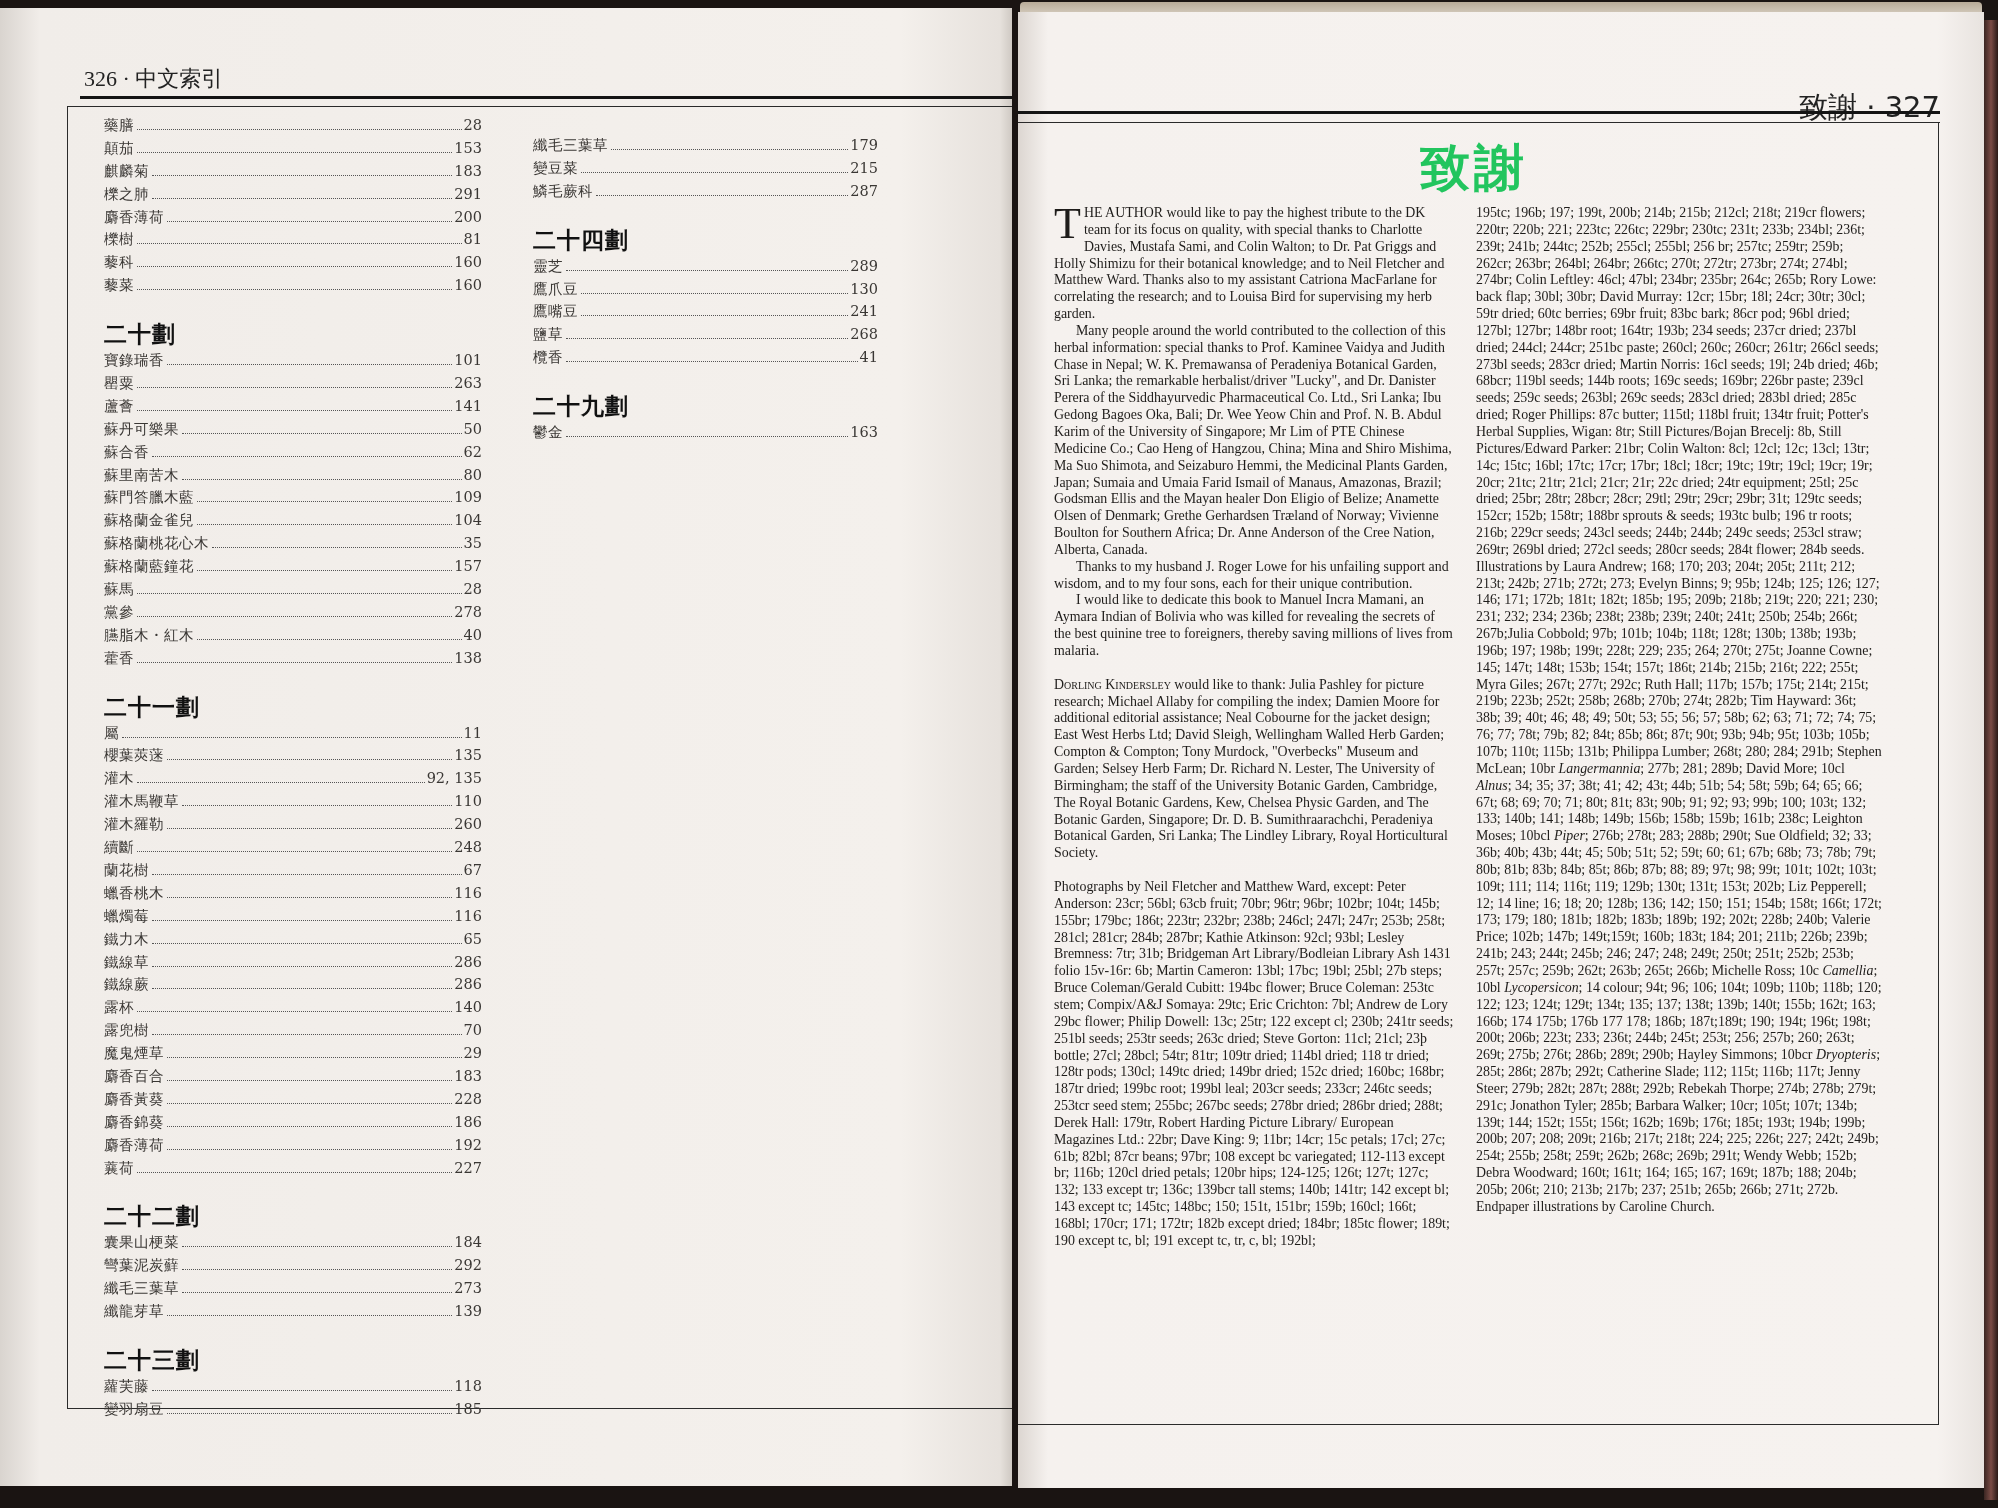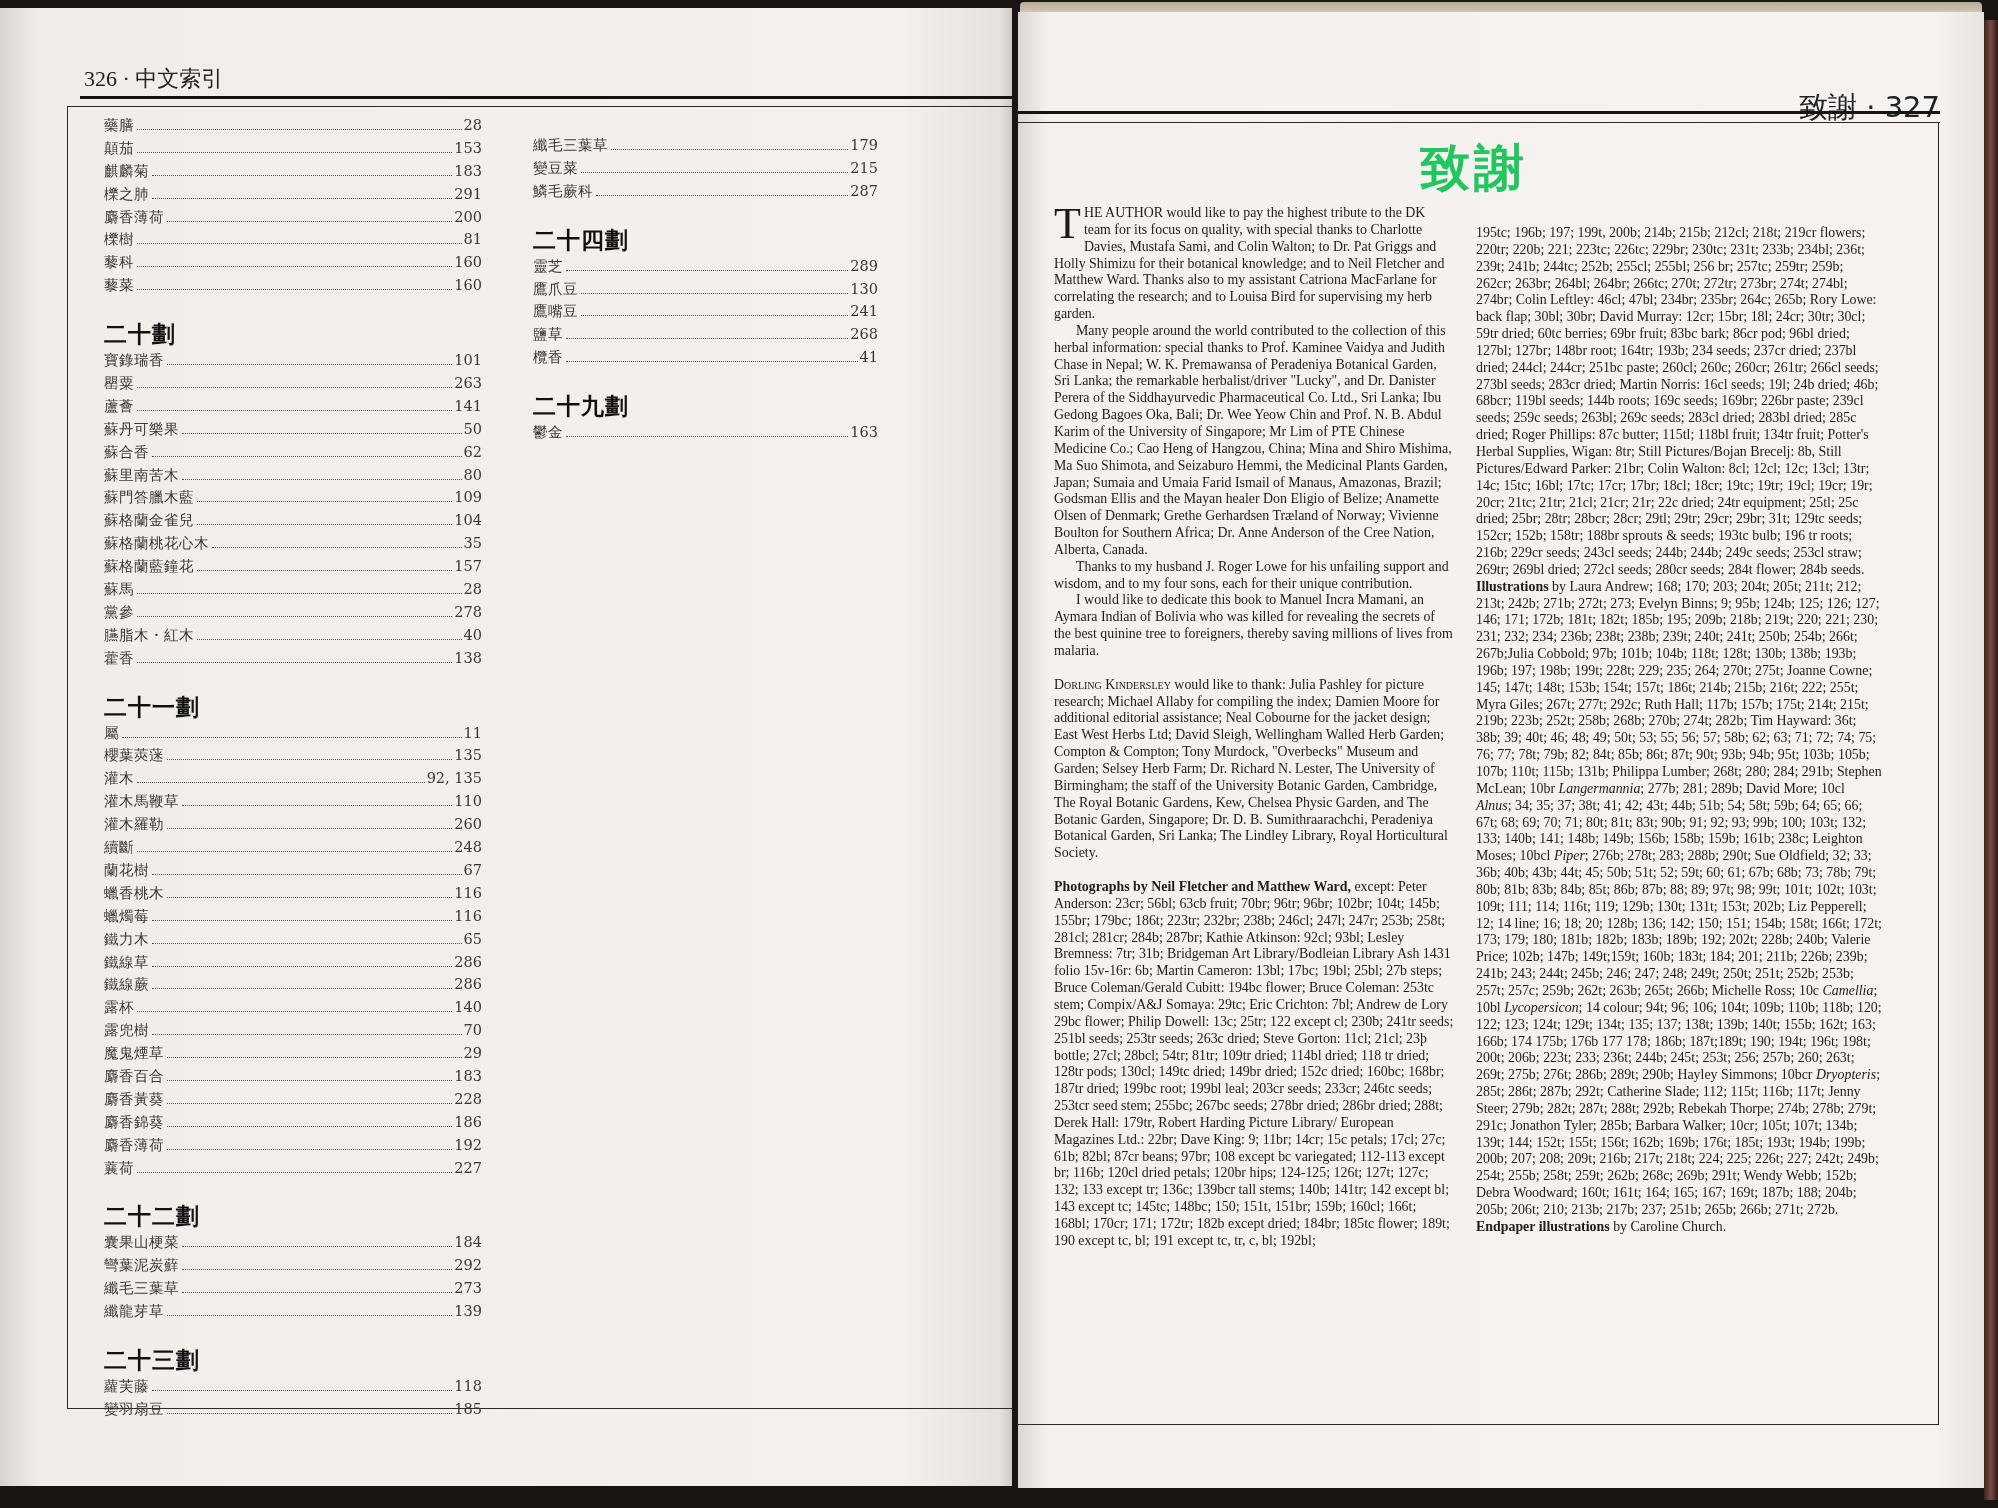--- a/index.html
+++ b/index.html
@@ -20,27 +20,27 @@
   .idx-entry{display:flex;align-items:baseline;height:22.9px;font-family:"DejaVu Serif",serif;font-size:14.5px;color:#3a3734;}
   .idx-term{white-space:nowrap;letter-spacing:0.5px;}
   .idx-dots{flex:1;border-bottom:1.6px dotted #555;margin:0 2px 4px 3px;}
   .idx-page{white-space:nowrap;font-size:14.5px;}
   .idx-heading{font-family:"DejaVu Sans",sans-serif;font-size:23px;font-weight:bold;color:#111;height:34px;line-height:34px;margin-top:18px;letter-spacing:1px;}
   #col1{left:104px;top:116px;}
   #col2{left:533px;top:136px;width:345px;}
   .title{position:absolute;left:1420px;top:135px;font-family:"DejaVu Sans",sans-serif;font-weight:bold;font-size:50px;letter-spacing:4px;color:#22c55e;}
   .ack-col{position:absolute;font-family:"Liberation Serif",serif;font-size:13.9px;line-height:16.85px;color:#1e1c1a;text-align:left;}
   #ack-col1{left:1054px;top:205px;width:400px;}
-  #ack-col2{left:1476px;top:205px;width:406px;margin-top:20px;}
+  #ack-col2{left:1476px;top:205px;width:406px;}
   .ack-col p{margin:0;}
   .indent{text-indent:22px;}
   .dropcap{float:left;font-size:44px;line-height:34px;margin:2px 3px 0 0;font-family:"Liberation Serif",serif;}
   .smallcaps{font-variant:small-caps;}
   .gap{height:17px;}
-  b{font-weight:bold;}
+  b{font-weight:normal;}
 </style>
 </head>
 <body>
 
 <div id="right-page-topedge"></div>
 <div id="left-page" class="page"></div>
 <div id="right-page" class="page"></div>
 <div id="right-cover-edge"></div>
 
 <div class="header-left">326 · 中文索引</div>

